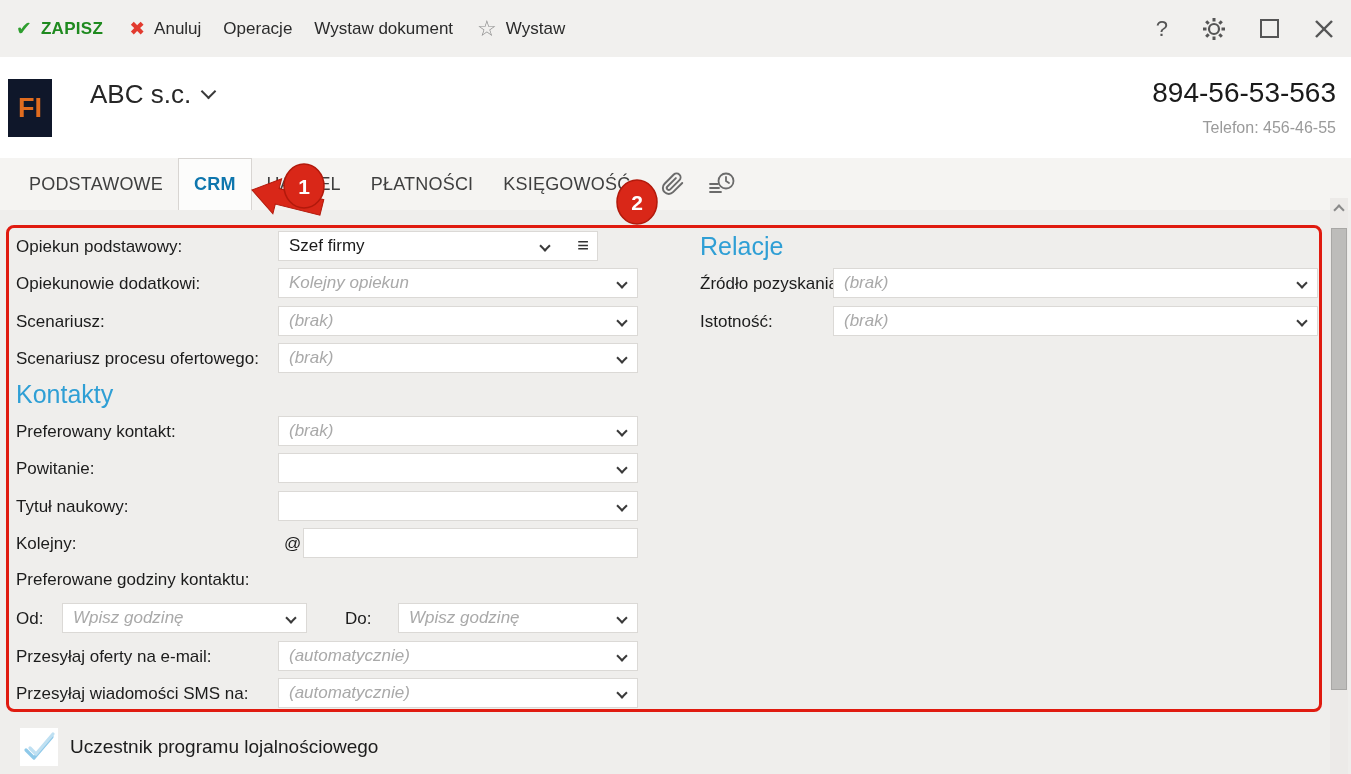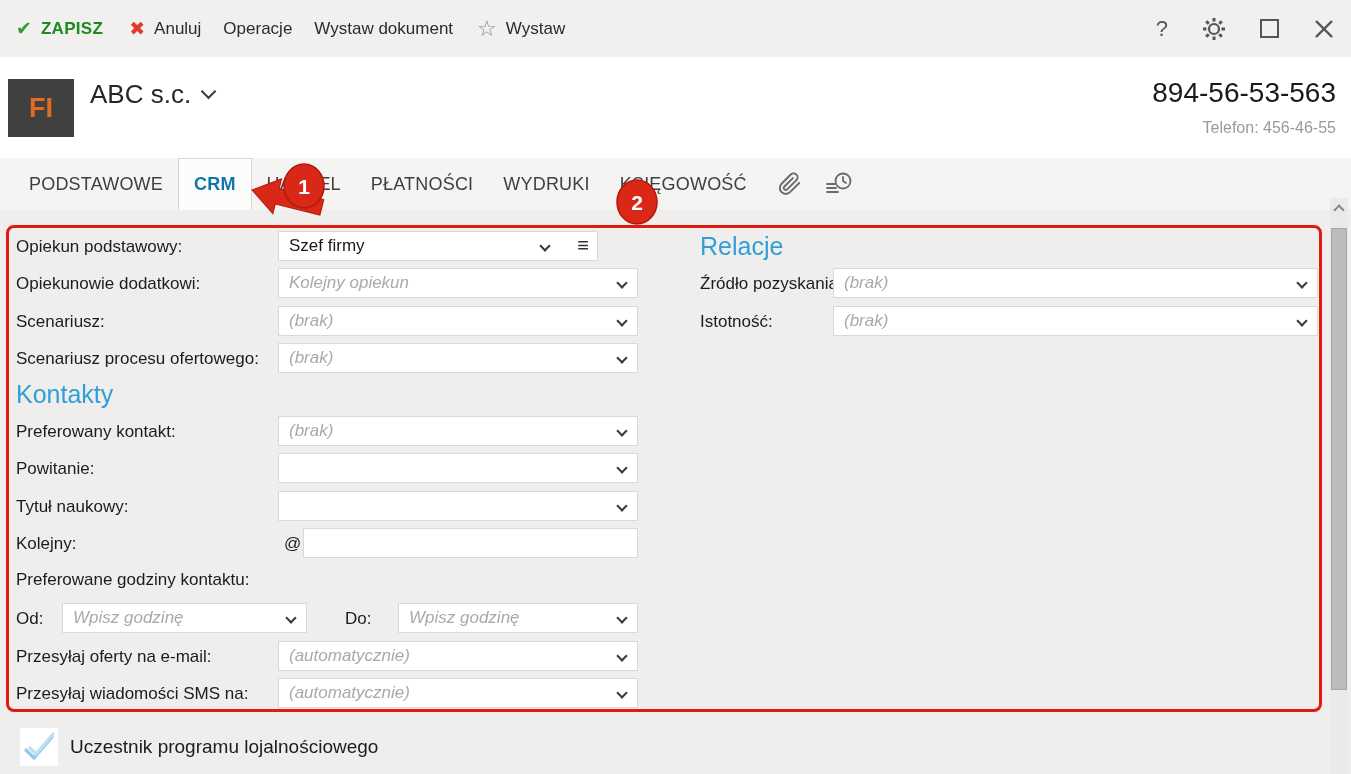--- a/index.html
+++ b/index.html
@@ -19,22 +19,22 @@
   .tb-check { color:#2e9e2e; font-size:19px; font-weight:bold; }
   .tb-save  { color:#1f8a1f; font-weight:bold; letter-spacing:0.3px; }
   .tb-x     { color:#e23a2e; font-size:19px; font-weight:bold; }
   .tb-star  { color:#8a8a8a; font-size:22px; line-height:1; }
   .tb-right { margin-left:auto; display:flex; align-items:center; gap:34px; }
   .tb-help  { font-size:22px; color:#555; }
   .tb-max   { width:19px; height:19px; border:2px solid #555; }
   .ic       { display:inline-flex; align-items:center; justify-content:center; }
   
   .header { position:absolute; top:57px; left:0; right:0; height:101px; background:#ffffff; }
-  .avatar { position:absolute; left:8px; top:22px; width:66px; height:58px;
-            background:#404040; color:#e06c1f; font-weight:bold; font-size:27px;
+  .avatar { position:absolute; left:8px; top:22px; width:44px; height:58px;
+            background:#0f172a; color:#e06c1f; font-weight:bold; font-size:27px;
             display:flex; align-items:center; justify-content:center; }
   .company { position:absolute; left:90px; top:22px; display:flex; align-items:center; gap:12px; }
   .company-name { font-size:26px; color:#262626; }
   .chev { width:9px; height:9px; border-right:2px solid #3a3a3a; border-bottom:2px solid #3a3a3a;
           transform:rotate(45deg); display:inline-block; }
   .chev-big { width:11px; height:11px; border-width:2.5px; margin-top:-6px; }
   .address { position:absolute; left:91px; top:62px; font-size:17px; color:#8c8c8c; }
   .taxid   { position:absolute; right:15px; top:20px; font-size:28px; color:#1a1a1a; }
   .phone   { position:absolute; right:15px; top:62px; font-size:16px; color:#9a9a9a; }
   
@@ -134,21 +134,20 @@
     </div>
     <div class="taxid">894-56-53-563</div>
     <div class="phone">Telefon: 456-46-55</div>
   </div>
 
   <div class="tabstrip">
     <div class="tab">PODSTAWOWE</div>
     <div class="tab active">CRM</div>
     <div class="tab">HANDEL</div>
     <div class="tab">PŁATNOŚCI</div>
-    <div class="tab">WYDRUKI</div>
     <div class="tab">KSIĘGOWOŚĆ</div>
     <div class="tab-icons">
       <span class="ic">
         <svg width="26" height="26" viewBox="0 0 24 24" fill="none" stroke="#6b6b6b" stroke-width="1.8" stroke-linecap="round">
           <path d="M21.44 11.05l-8.49 8.49a5.5 5.5 0 0 1-7.78-7.78l8.49-8.49a3.67 3.67 0 0 1 5.19 5.19l-8.49 8.48a1.83 1.83 0 0 1-2.59-2.59l7.78-7.78"></path>
         </svg>
       </span>
       <span class="ic">
         <svg width="30" height="26" viewBox="0 0 30 26" fill="none" stroke="#6b6b6b" stroke-width="1.8" stroke-linecap="round">
           <circle cx="19" cy="10" r="7.5"></circle>

